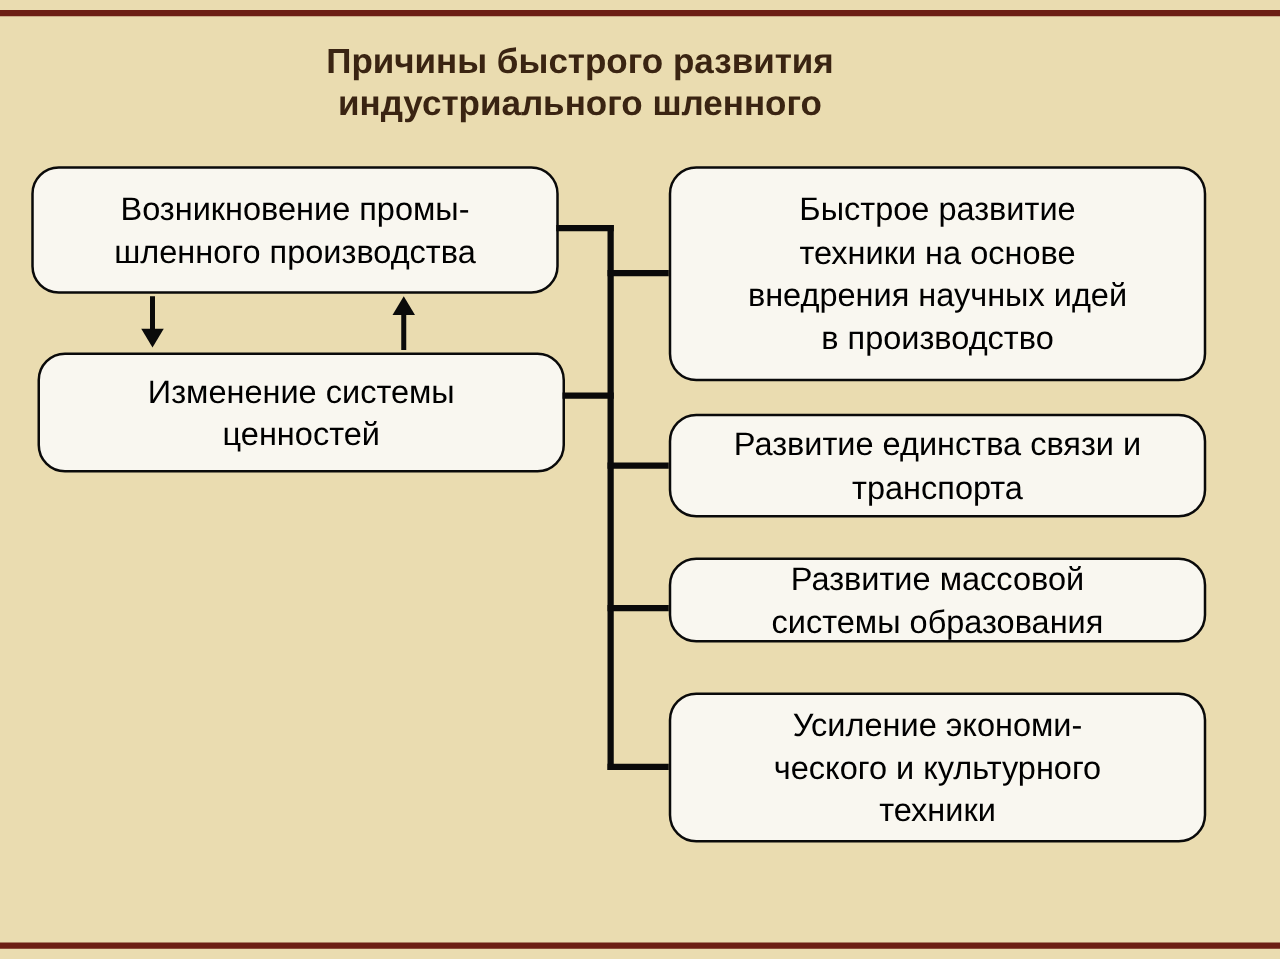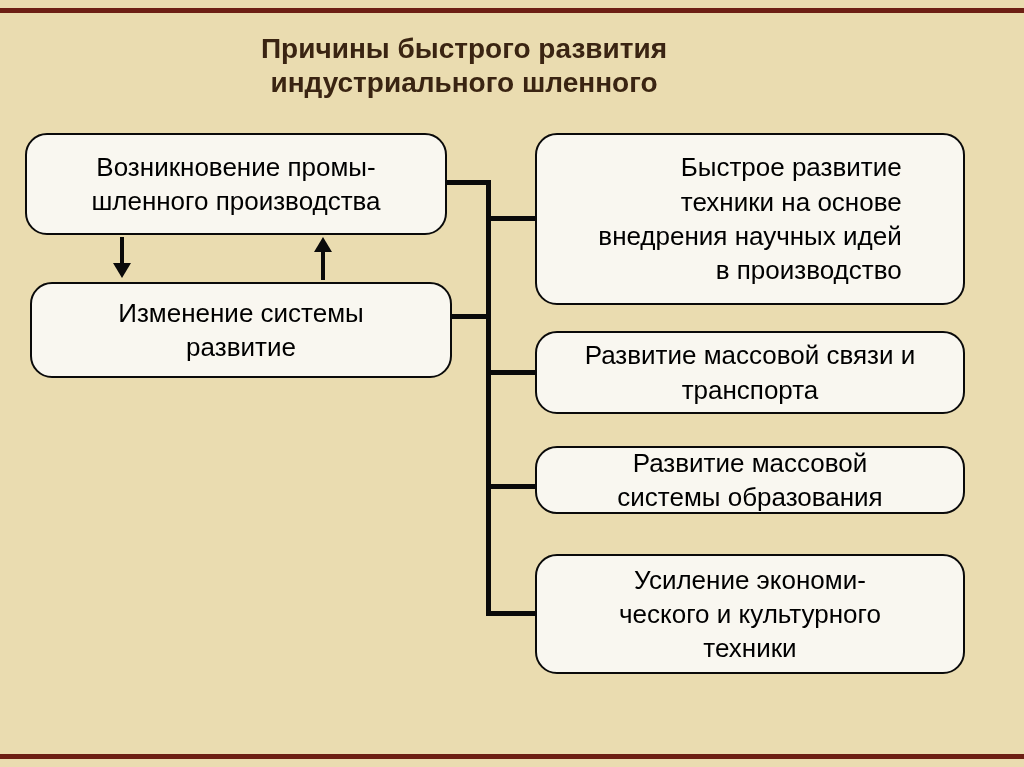--- a/index.html
+++ b/index.html
@@ -77,46 +77,46 @@
 
 <div class="title">
   <div>Причины быстрого развития</div>
   <div>индустриального шленного</div>
 </div>
 
 <div class="box" style="left:25px; top:133px; width:422px; height:102px;">Возникновение промы-
 шленного производства</div>
 
 <div class="box" style="left:30px; top:282px; width:422px; height:96px;">Изменение системы
-развитие</div>
+ценностей</div>
 
 <div>
   <div class="line" style="left:120px; top:237px; width:4px; height:28px;"></div>
   <div class="arrowhead-down" style="left:113px; top:263px;"></div>
 </div>
 
 <div>
   <div class="arrowhead-up" style="left:314px; top:237px;"></div>
   <div class="line" style="left:321px; top:250px; width:4px; height:30px;"></div>
 </div>
 
 <div class="line" style="left:445px; top:180px; width:46px; height:5px;"></div>
 <div class="line" style="left:450px; top:314px; width:41px; height:5px;"></div>
 <div class="line" style="left:486px; top:180px; width:5px; height:436px;"></div>
 <div class="line" style="left:486px; top:216px; width:49px; height:5px;"></div>
 <div class="line" style="left:486px; top:370px; width:49px; height:5px;"></div>
 <div class="line" style="left:486px; top:484px; width:49px; height:5px;"></div>
 <div class="line" style="left:486px; top:611px; width:49px; height:5px;"></div>
 
-<div class="box" style="left:535px; top:133px; width:430px; height:172px;text-align:right;">Быстрое развитие
+<div class="box" style="left:535px; top:133px; width:430px; height:172px;">Быстрое развитие
 техники на основе
 внедрения научных идей
 в производство</div>
 
-<div class="box" style="left:535px; top:331px; width:430px; height:83px;">Развитие массовой связи и
+<div class="box" style="left:535px; top:331px; width:430px; height:83px;">Развитие единства связи и
 транспорта</div>
 
 <div class="box" style="left:535px; top:446px; width:430px; height:68px;">Развитие массовой
 системы образования</div>
 
 <div class="box" style="left:535px; top:554px; width:430px; height:120px;">Усиление экономи-
 ческого и культурного
 техники</div>
 
 </body></html>

